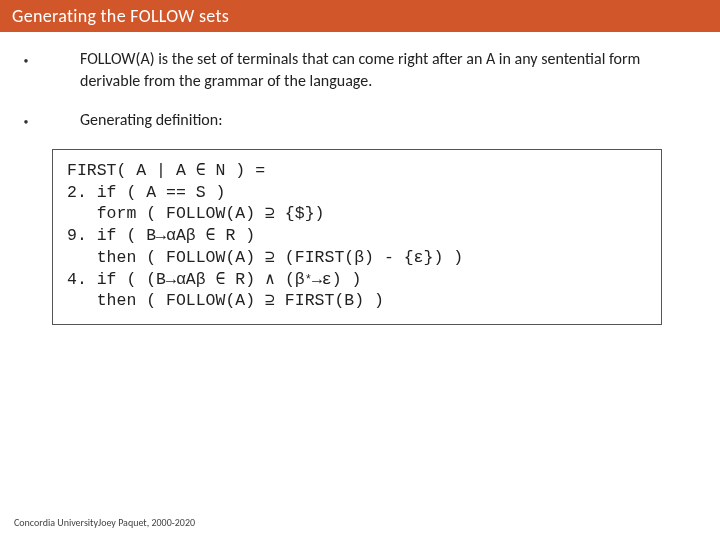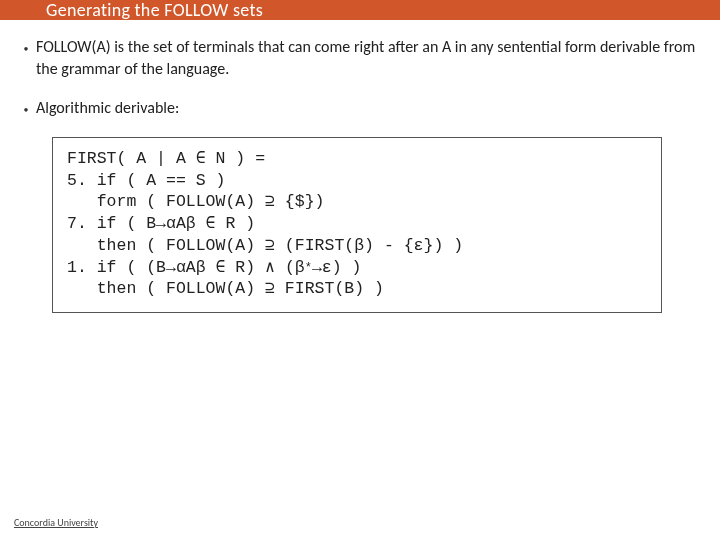--- a/index.html
+++ b/index.html
@@ -1,26 +1,26 @@
 <!DOCTYPE html>
 <html><head>
 <meta charset="utf-8">
 <style>
   * { box-sizing: border-box; margin: 0; padding: 0; }
   html, body { width: 720px; height: 540px; overflow: hidden; font-family: "Segoe UI", "Calibri", Arial, sans-serif; background: #fff; color: #222; }
   .slide { position: relative; width: 720px; height: 540px; }
   .topbar { background: #000; color: #fff; height: 22px; line-height: 22px; padding: 0 10px; display: flex; justify-content: space-between; font-size: 11px; letter-spacing: 0.2px; }
-  .titlebar { background: #d1572a; color: #fff; height: 20px; display: flex; align-items: center; padding-left: 46px; font-size: 18px; font-weight: 300; letter-spacing: 0.3px; }
+  .titlebar { background: #d1572a; color: #fff; height: 32px; display: flex; align-items: center; padding-left: 12px; font-size: 18px; font-weight: 300; letter-spacing: 0.3px; }
   .content { padding: 16px 22px 0 22px; font-size: 16px; line-height: 1.35; }
   .bullet { display: flex; margin-bottom: 18px; }
   .bullet .dot { width: 8px; flex: 0 0 8px; text-align: center; font-size: 10px; padding-top: 6px; color: #333; }
-  .bullet .txt { flex: 1 1 auto; padding-left: 6px; }
+  .bullet .txt { flex: 1 1 auto; padding-left: 6px; margin-left: 44px; }
   .algobox { margin: 4px 0 0 30px; border: 1.5px solid #555; padding: 10px 14px 12px 14px; font-family: "Consolas","Courier New",monospace; font-size: 16.5px; line-height: 1.32; white-space: pre; width: 610px; }
   .algobox .star { position: relative; top: -1px; font-size: 12px; }
-  .footer { position: absolute; left: 0; right: 0; bottom: 6px; height: 18px; display: flex; padding: 0 14px; font-size: 10px; color: #444; text-decoration: underline; }
+  .footer { position: absolute; left: 0; right: 0; bottom: 6px; height: 18px; display: flex; padding: 0 14px; font-size: 10px; color: #444; }
   .footer .mid { position: absolute; left: 50%; transform: translateX(-50%); }
 </style>
 </head>
 <body>
 
 <div class="slide">
 
 
   <div class="titlebar">
     <span>Generating the FOLLOW sets</span>
@@ -28,30 +28,31 @@
 
   <div class="content">
 
     <div class="bullet">
       <div class="dot">•</div>
       <div class="txt">FOLLOW(A) is the set of terminals that can come right after an A in any sentential form derivable from the grammar of the language.</div>
     </div>
 
     <div class="bullet">
       <div class="dot">•</div>
-      <div class="txt">Algorithmic derivable:</div>
+      <div class="txt">Generating definition:</div>
     </div>
 
     <div class="algobox"><span>FIRST( A | A ∈ N ) =</span>
-<span>5. if ( A == S )</span>
+<span>2. if ( A == S )</span>
 <span>   form ( FOLLOW(A) ⊇ {$})</span>
-<span>7. if ( B→αAβ ∈ R )</span>
+<span>9. if ( B→αAβ ∈ R )</span>
 <span>   then ( FOLLOW(A) ⊇ (FIRST(β) - {ε}) )</span>
-<span>1. if ( (B→αAβ ∈ R) ∧ (β</span><span class="star">*</span><span>→ε) )</span>
+<span>4. if ( (B→αAβ ∈ R) ∧ (β</span><span class="star">*</span><span>→ε) )</span>
 <span>   then ( FOLLOW(A) ⊇ FIRST(B) )</span></div>
 
   </div>
 
   <div class="footer">
     <span>Concordia University</span>
+    <span>Joey Paquet, 2000-2020</span>
   </div>
 
 </div>
 
 </body></html>

